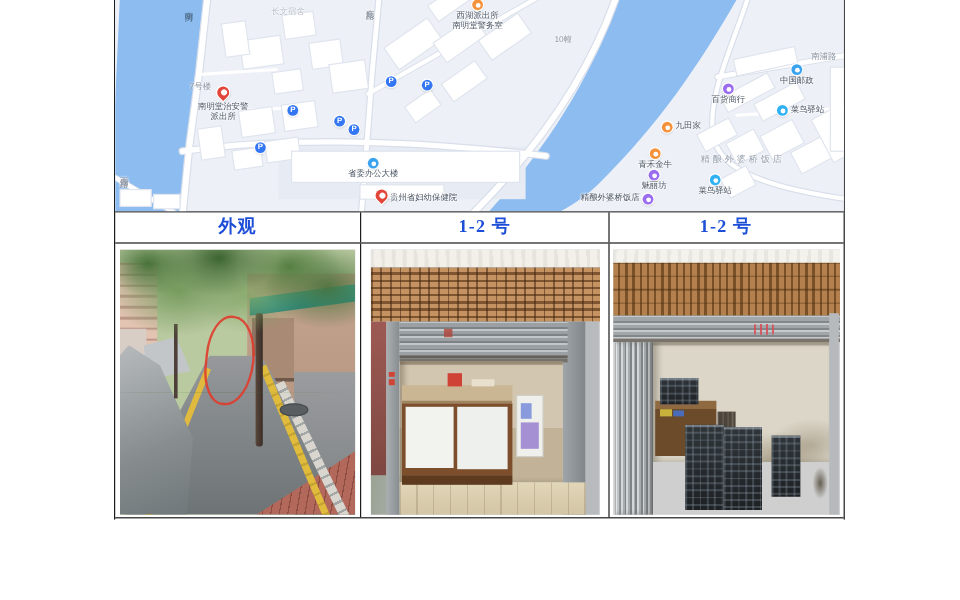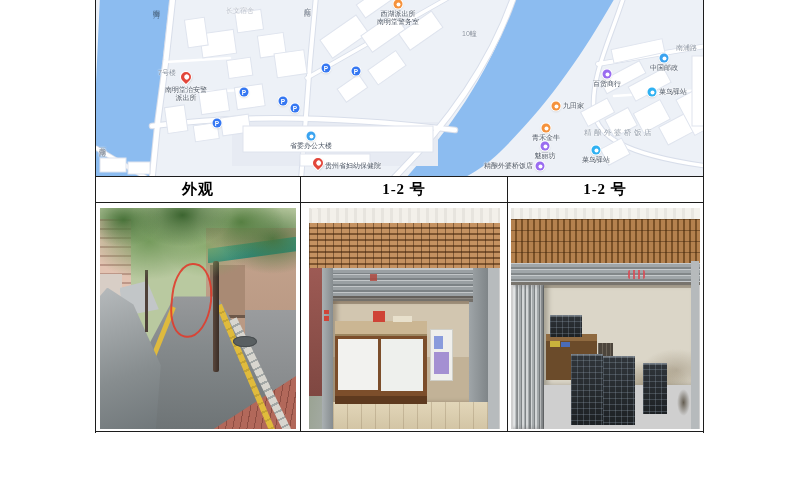--- a/index.html
+++ b/index.html
@@ -30,21 +30,21 @@
   .k-parking::after{display:none;}
   .mlb{position:absolute;font-size:7px;line-height:8px;color:#4b5563;text-align:center;
        white-space:nowrap;text-shadow:0 0 2px #fff,0 0 2px #fff,0 0 2px #fff;}
   .pos-below{transform:translateX(-50%);}
   .pos-right{transform:translateY(-50%);text-align:left;}
   .pos-left{transform:translate(-100%,-50%);text-align:right;}
 
   
   .hdr-row{display:flex;border-top:1.5px solid #1c1c1c;border-bottom:1.5px solid #1c1c1c;height:25px;}
   .hdr{flex:none;text-align:center;line-height:25px;font-family:"Liberation Serif",serif;
-       font-weight:bold;font-size:15px;letter-spacing:1px;color:#000000;box-sizing:border-box;}
+       font-weight:bold;font-size:15px;letter-spacing:1px;color:#1d4ed8;box-sizing:border-box;}
   .c1{width:204px;} .c2{width:207px;border-left:1.5px solid #1c1c1c;}
   .c3{width:195px;border-left:1.5px solid #1c1c1c;}
   .photo-row{display:flex;height:229px;border-bottom:1.5px solid #1c1c1c;box-sizing:border-box;}
   .pcell{flex:none;box-sizing:border-box;}
   .photo{position:relative;margin:5px auto 0;height:221px;overflow:hidden;background:#cfcfcf;}
   .ph1{width:196px;} .ph2{width:191px;} .ph3{width:189px;}
   .photo div{position:absolute;}
 
   
   .p1-base{left:0;top:0;width:100%;height:100%;background:#b9c9a0;}

